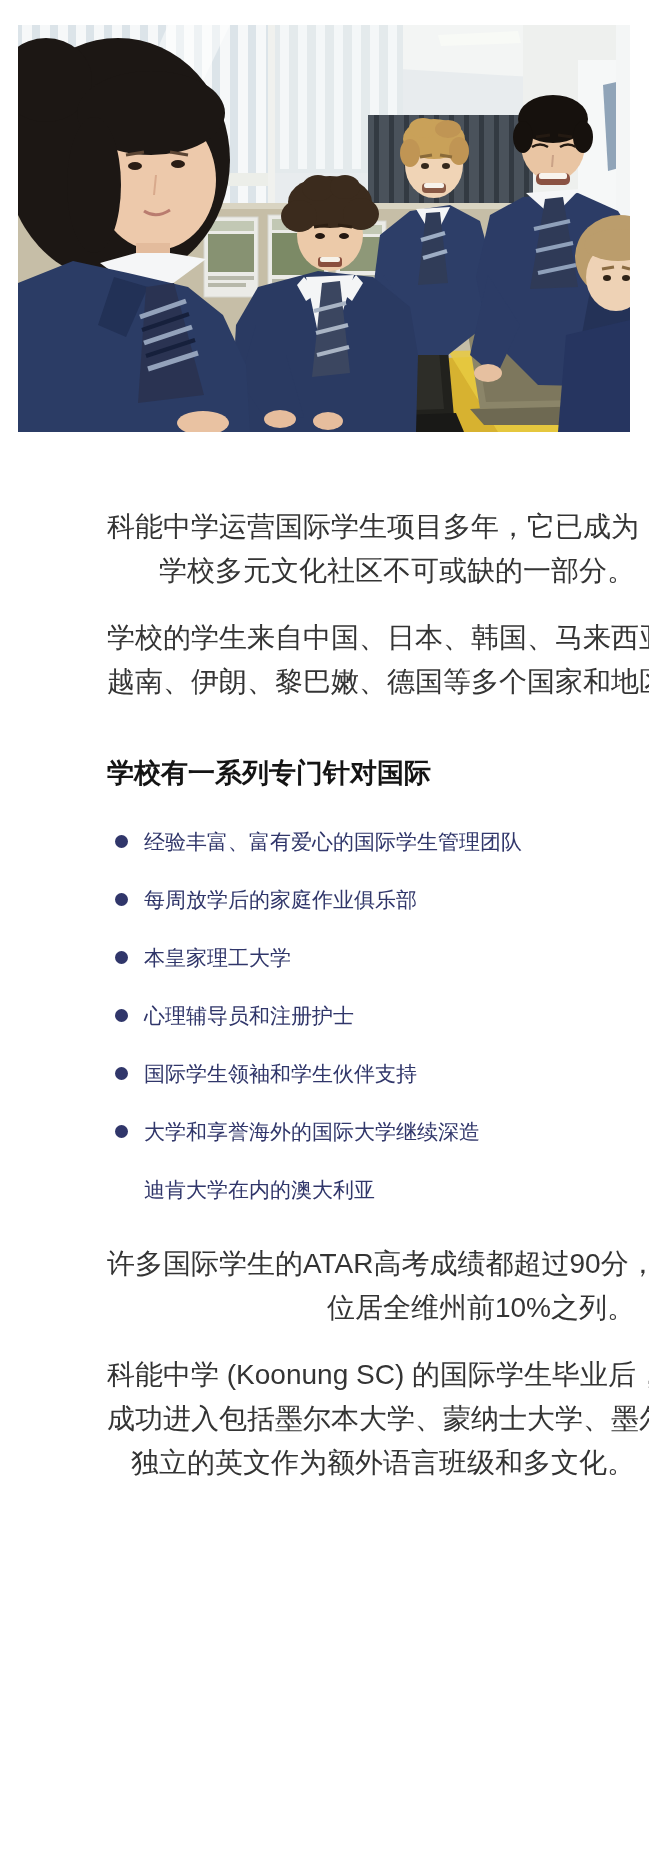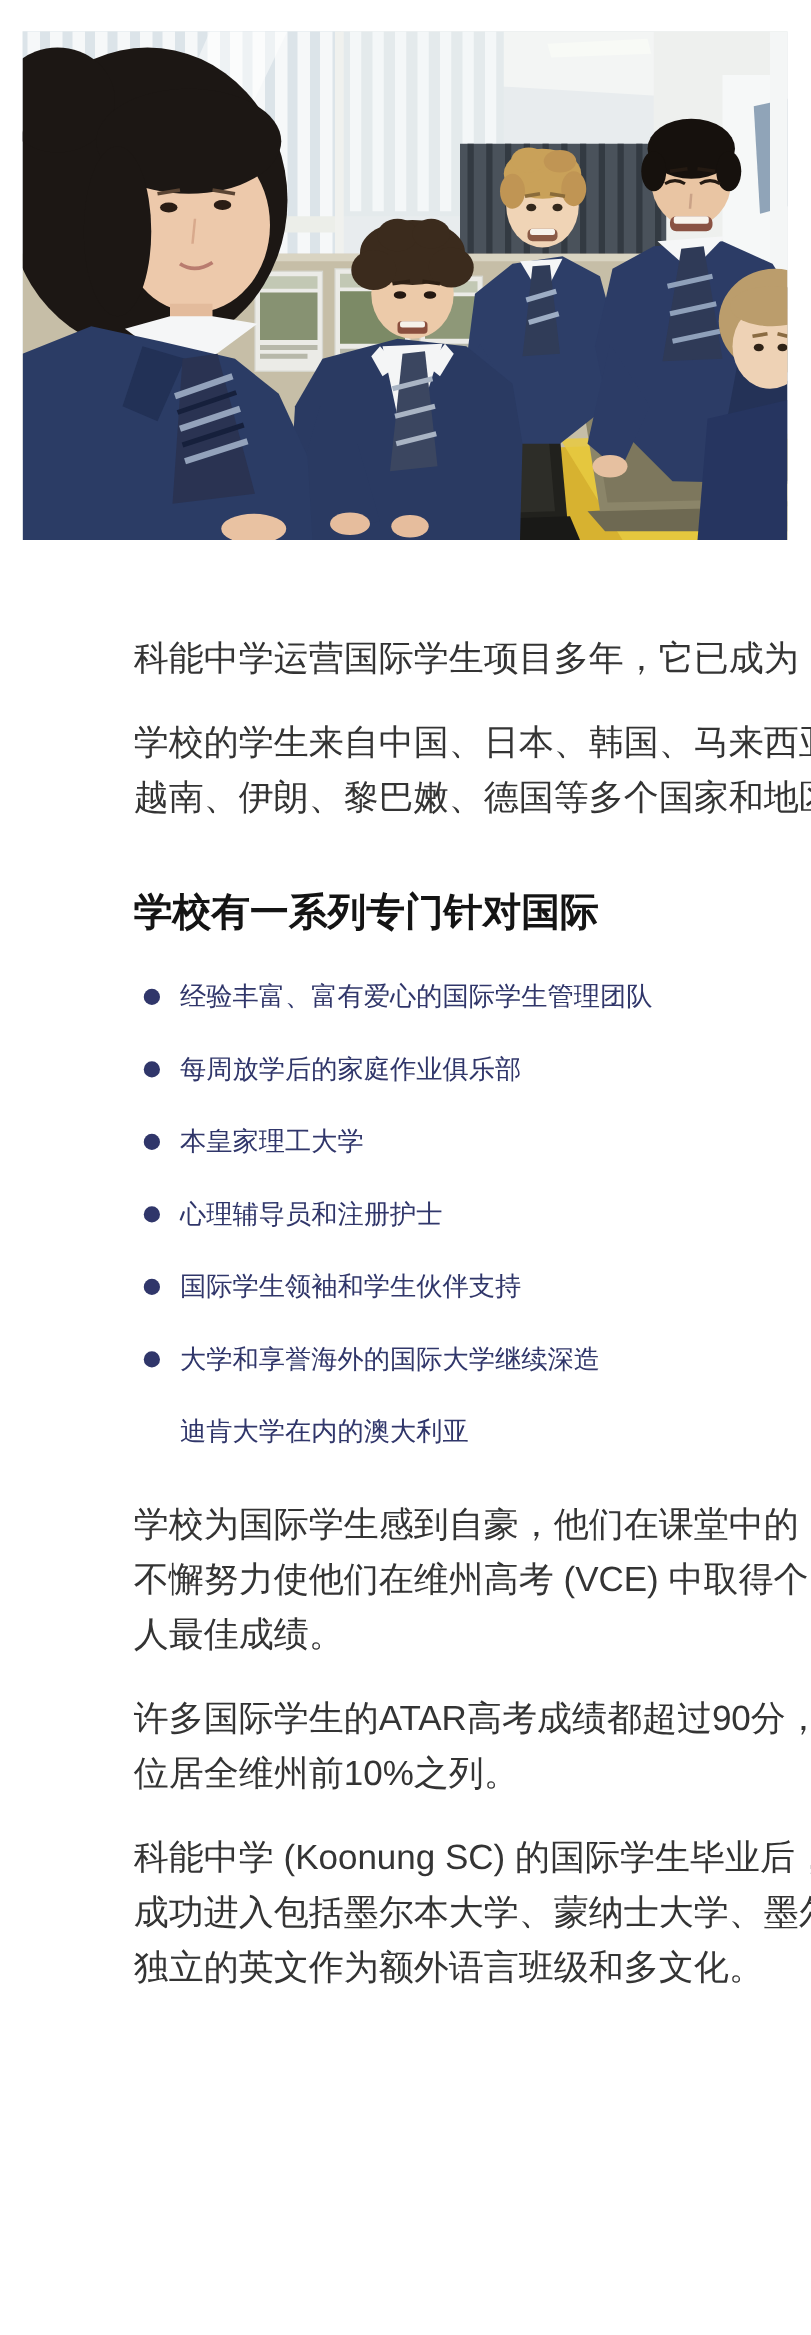--- a/index.html
+++ b/index.html
@@ -26,26 +26,27 @@
     top:432px; left:0;
     width:649px;
     box-sizing:border-box;
     padding:73px 14px 0 107px;
   }
   .para {
     margin:23px 0 0 0;
     font-size:28px;
     line-height:44px;
     color:#343434;
+    text-align:right;
   }
   .para.first { margin-top:0; }
   .para .line, .heading .line { display:block; white-space:nowrap; }
   .heading {
     margin:46px 0 0 0;
-    font-size:31px;
+    font-size:27px;
     line-height:47px;
     font-weight:700;
     color:#141414;
   }
   ul.supports {
     margin:16px 0 10px 0;
     padding:0;
     list-style:none;
   }
   ul.supports li {
@@ -281,20 +282,21 @@
         <line x1="128" y1="331" x2="177" y2="315" stroke="#16203c" stroke-width="4"></line>
         <ellipse cx="185" cy="398" rx="26" ry="12" fill="#e9c2a2"></ellipse>
       </g>
     </svg>
   </div>
 
   <section class="article">
 
     <p class="para first">
       <span class="line">科能中学运营国际学生项目多年，它已成为</span>
+      <span class="line">学校多元文化社区不可或缺的一部分。</span>
     </p>
 
     <p class="para">
       <span class="line">学校的学生来自中国、日本、韩国、马来西亚、</span>
       <span class="line">越南、伊朗、黎巴嫩、德国等多个国家和地区。</span>
     </p>
 
     <h2 class="heading">
       <span class="line">学校有一系列专门针对国际</span>
     </h2>
@@ -314,25 +316,20 @@
       </li>
       <li>
         <span class="line">国际学生领袖和学生伙伴支持</span>
       </li>
       <li>
         <span class="line">大学和享誉海外的国际大学继续深造</span>
         <span class="line">迪肯大学在内的澳大利亚</span>
       </li>
     </ul>
 
-    <p class="para">
-      <span class="line">学校为国际学生感到自豪，他们在课堂中的</span>
-      <span class="line">不懈努力使他们在维州高考 (VCE) 中取得个</span>
-      <span class="line">人最佳成绩。</span>
-    </p>
 
     <p class="para">
       <span class="line">许多国际学生的ATAR高考成绩都超过90分，</span>
       <span class="line">位居全维州前10%之列。</span>
     </p>
 
     <p class="para">
       <span class="line">科能中学 (Koonung SC) 的国际学生毕业后，</span>
       <span class="line">成功进入包括墨尔本大学、蒙纳士大学、墨尔</span>
       <span class="line">独立的英文作为额外语言班级和多文化。</span>

